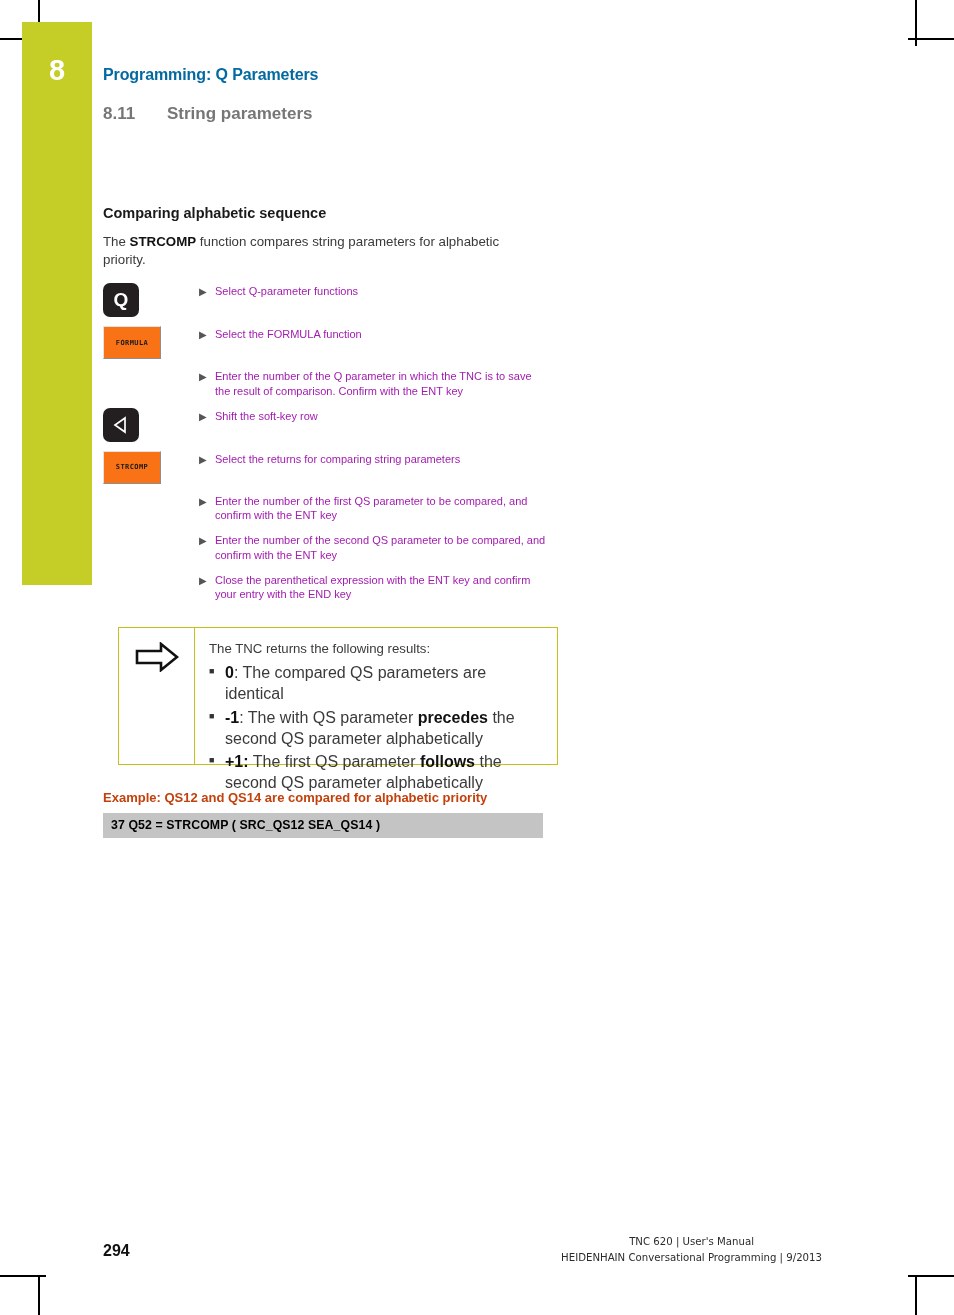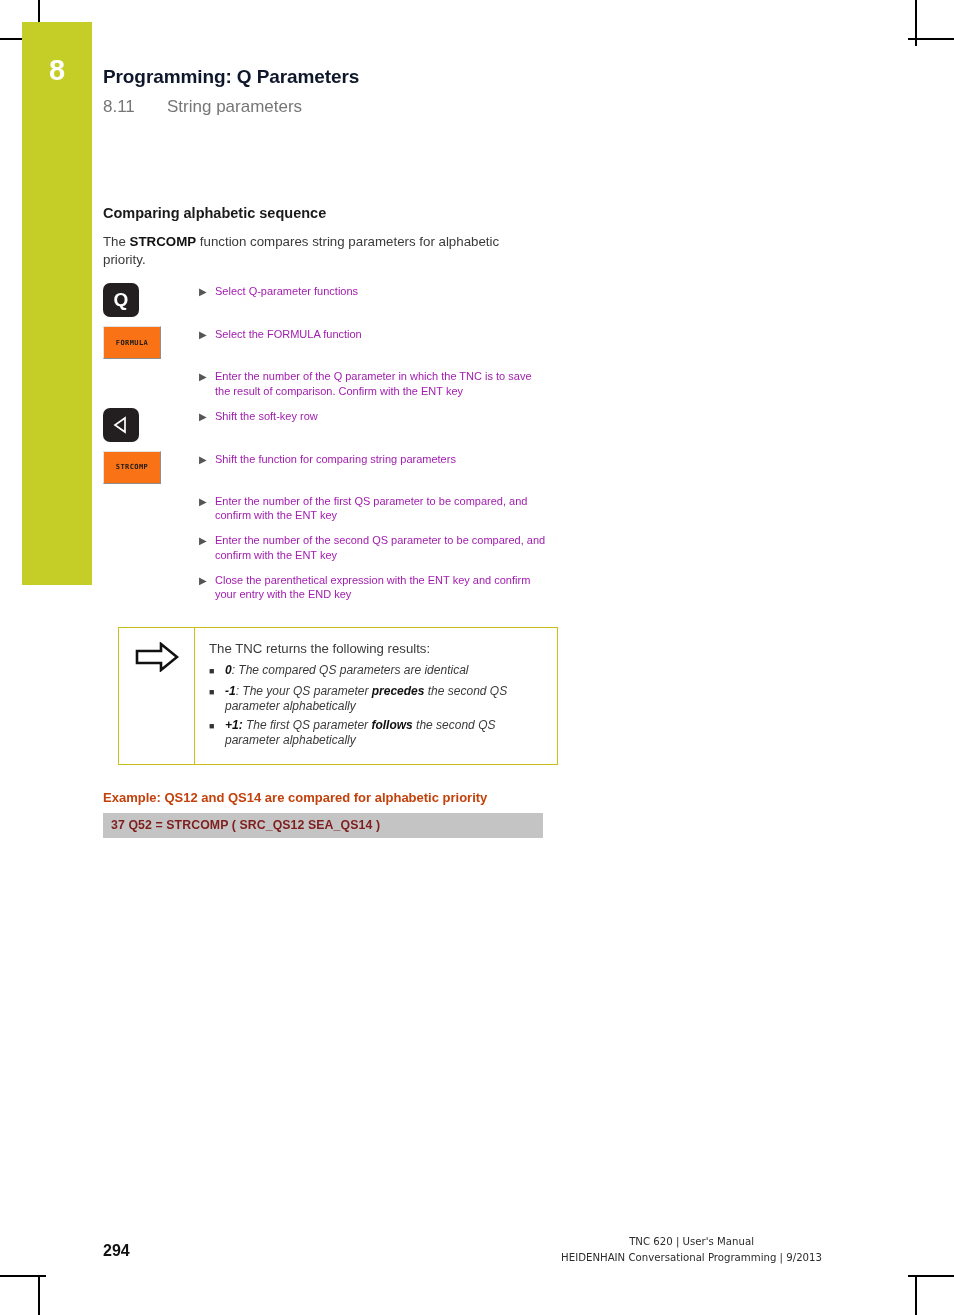--- a/index.html
+++ b/index.html
@@ -52,29 +52,29 @@
   }
 
   
   .page-header {
     position: absolute;
     left: 103px;
     top: 66px;
     width: 700px;
   }
   .header-chapter-title {
-    font-size: 19px;
-    font-weight: bold;
-    color: #0f172a;
+    font-size: 16px;
+    font-weight: bold;
+    color: #0369a1;
     letter-spacing: -0.1px;
-    margin: 0 0 9px 0;
+    margin: 0 0 20px 0;
   }
   .header-section {
     font-size: 17px;
-    font-weight: normal;
+    font-weight: bold;
     color: #767676;
     margin: 0;
     display: flex;
   }
   .header-section-num { width: 64px; flex: none; }
 
   
   .content {
     position: absolute;
     left: 103px;
@@ -199,45 +199,44 @@
     margin-bottom: 3px;
   }
   .sq-bullet {
     flex: none;
     width: 16px;
     color: #333;
     font-size: 9px;
     line-height: 1.95;
   }
   .note-item-text {
-    font-size: 12px;
+    font-size: 16px;
     line-height: 1.3;
     color: #3a3a3a;
-    font-style: italic;
   }
   .note-item-text b { color: #111; font-weight: bold; }
 
   
   .example-wrap {
     position: absolute;
     left: 103px;
     top: 790px;
     width: 440px;
   }
   .example-title {
     font-size: 13px;
     font-weight: bold;
     color: #c2410c;
     margin-bottom: 7px;
   }
   .code-block {
     background: #c4c4c4;
     font-size: 12.3px;
     font-weight: bold;
-    color: #7f1d1d;
+    color: #000000;
     padding: 5px 8px 6px 8px;
     letter-spacing: 0.1px;
     margin-top: 8px;
   }
 
   
   .page-number {
     position: absolute;
     left: 103px;
     top: 1242px;
@@ -324,21 +323,21 @@
           <span class="tri-bullet">▶</span>
           <span class="step-text">Shift the soft-key row</span>
         </div>
       </div>
       <div class="step-row">
         <div class="key-col">
           <div class="softkey">STRCOMP</div>
         </div>
         <div class="text-col">
           <span class="tri-bullet">▶</span>
-          <span class="step-text">Shift the function for comparing string parameters</span>
+          <span class="step-text">Select the returns for comparing string parameters</span>
         </div>
       </div>
       <div class="step-row">
         <div class="key-col"></div>
         <div class="text-col">
           <span class="tri-bullet">▶</span>
           <span class="step-text">Enter the number of the first QS parameter to be compared, and confirm with the ENT key</span>
         </div>
       </div>
       <div class="step-row">
@@ -368,21 +367,21 @@
   </div>
   <div class="note-body">
     <div class="note-lead">The TNC returns the following results:</div>
     <div id="note-items">
         <div class="note-item">
           <span class="sq-bullet">■</span>
           <span class="note-item-text"><b>0</b><span>: The compared QS parameters are identical</span></span>
         </div>
         <div class="note-item">
           <span class="sq-bullet">■</span>
-          <span class="note-item-text"><b>-1</b><span>: The your QS parameter </span><b>precedes</b><span> the second QS parameter alphabetically</span></span>
+          <span class="note-item-text"><b>-1</b><span>: The with QS parameter </span><b>precedes</b><span> the second QS parameter alphabetically</span></span>
         </div>
         <div class="note-item">
           <span class="sq-bullet">■</span>
           <span class="note-item-text"><b>+1:</b><span> The first QS parameter </span><b>follows</b><span> the second QS parameter alphabetically</span></span>
         </div>
       </div>
   </div>
 </div>
 
 <div class="example-wrap">

